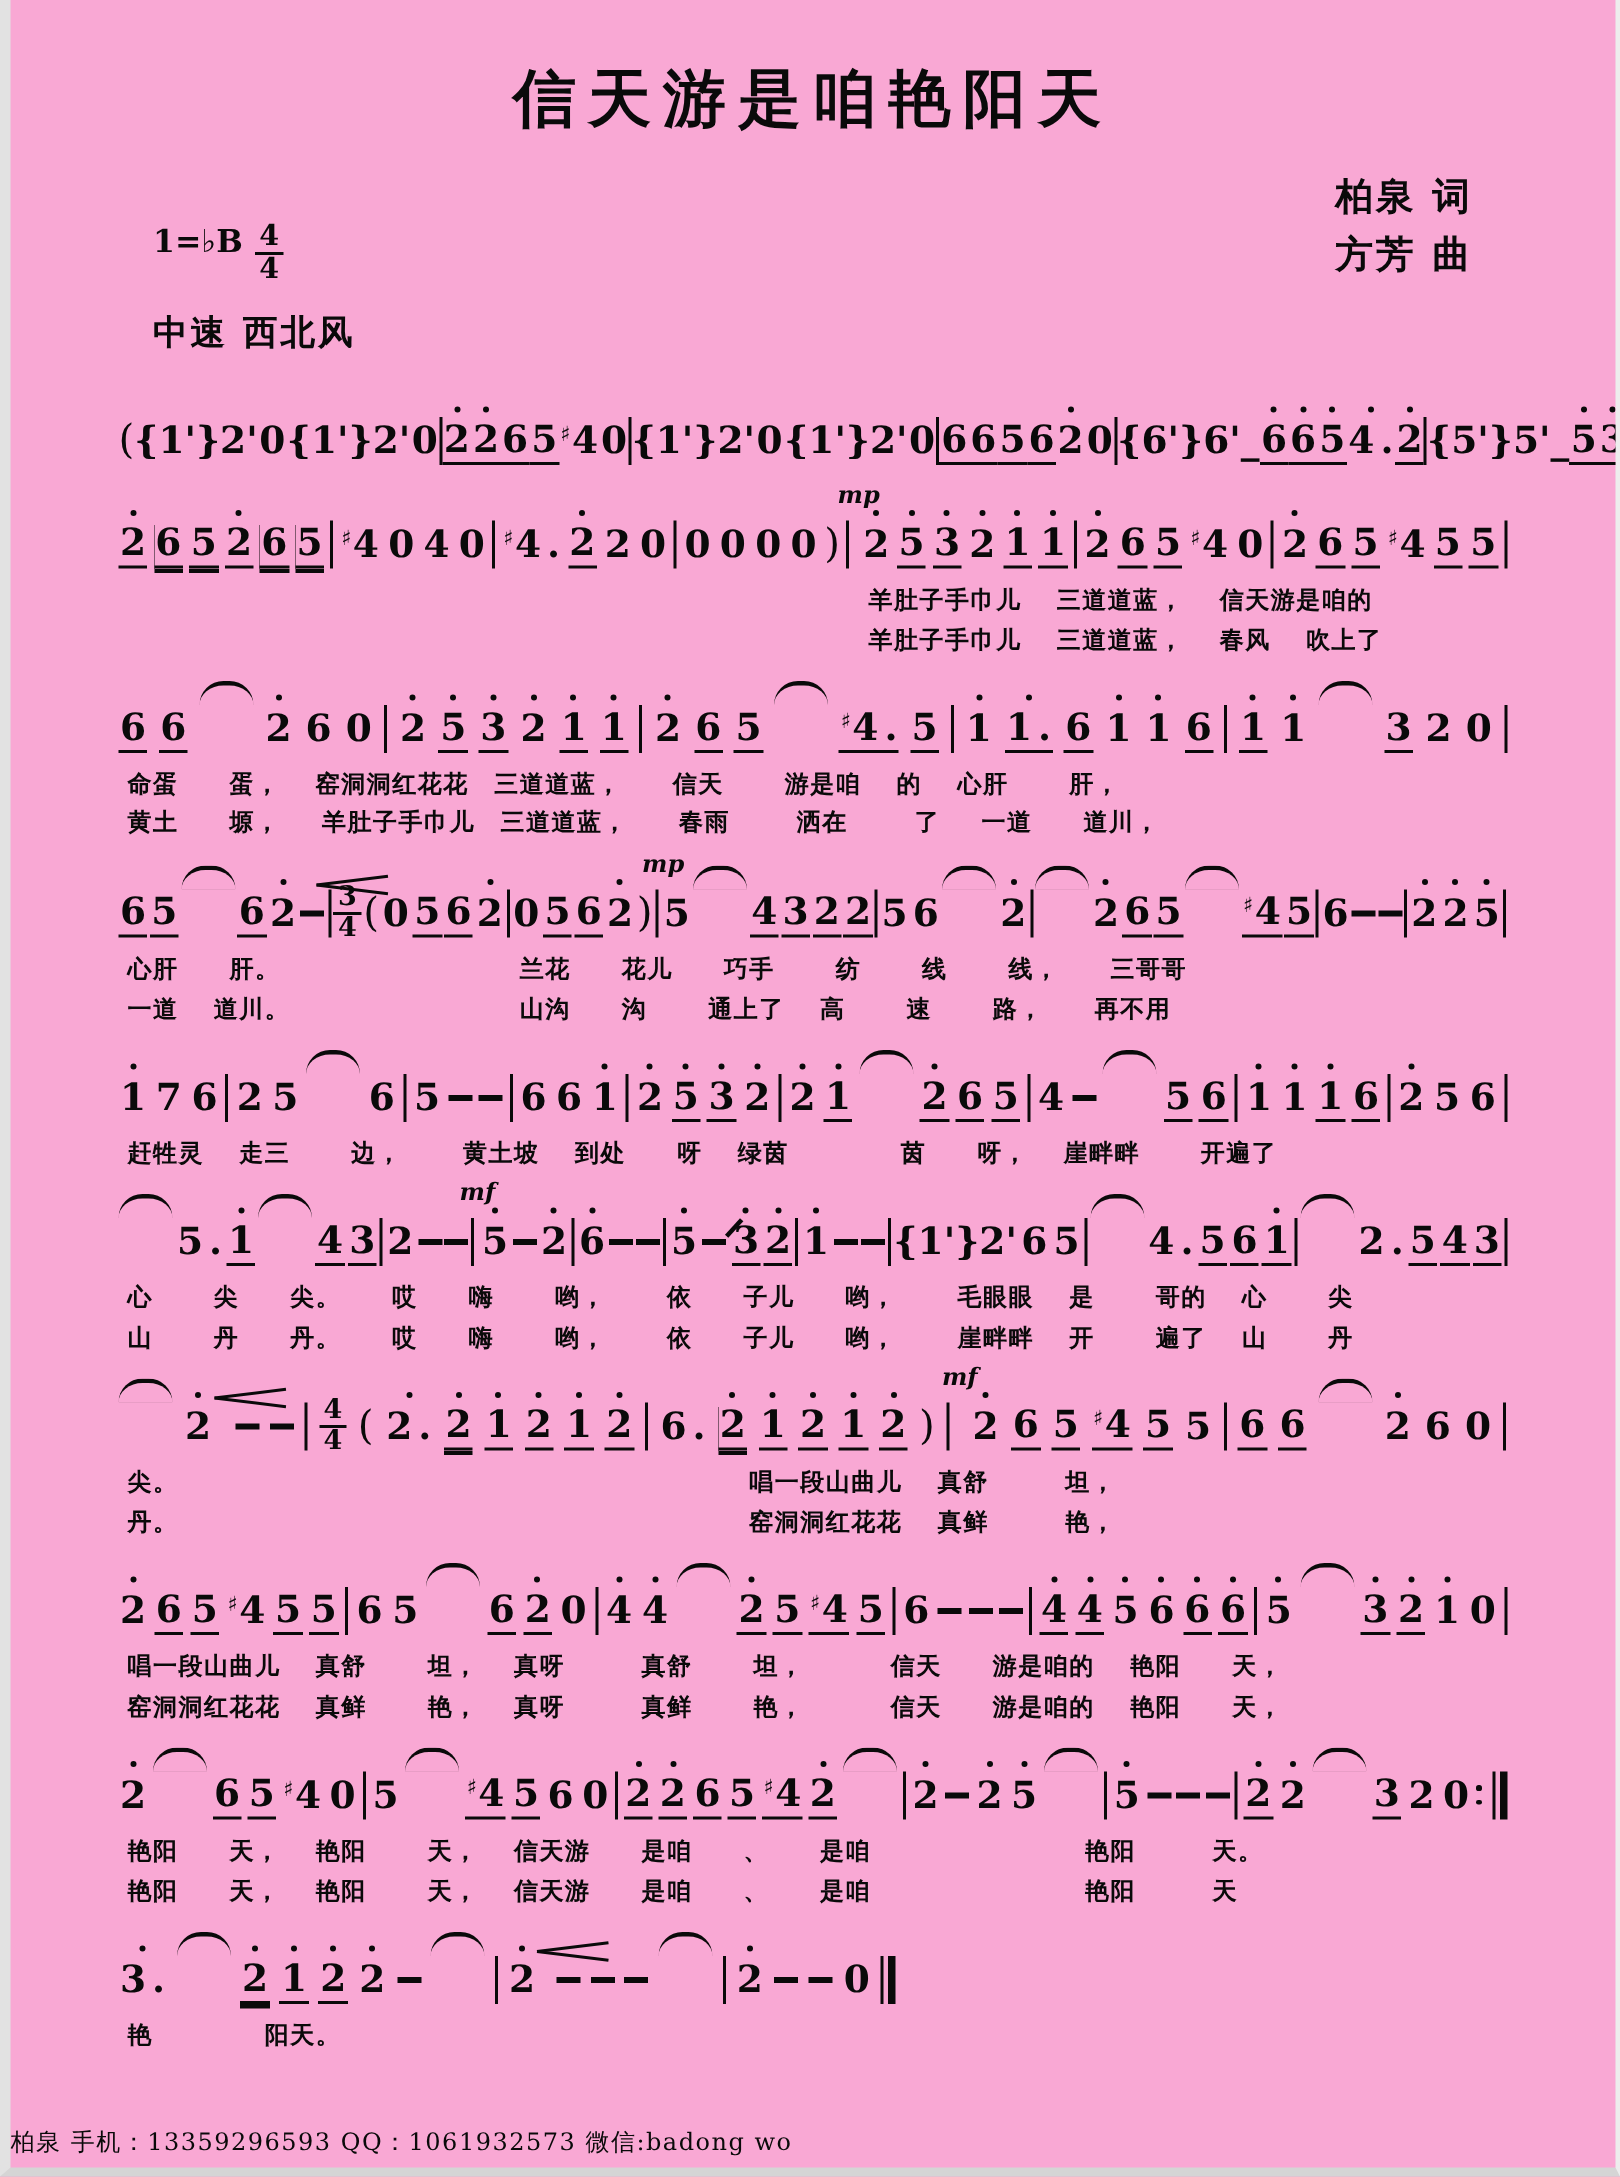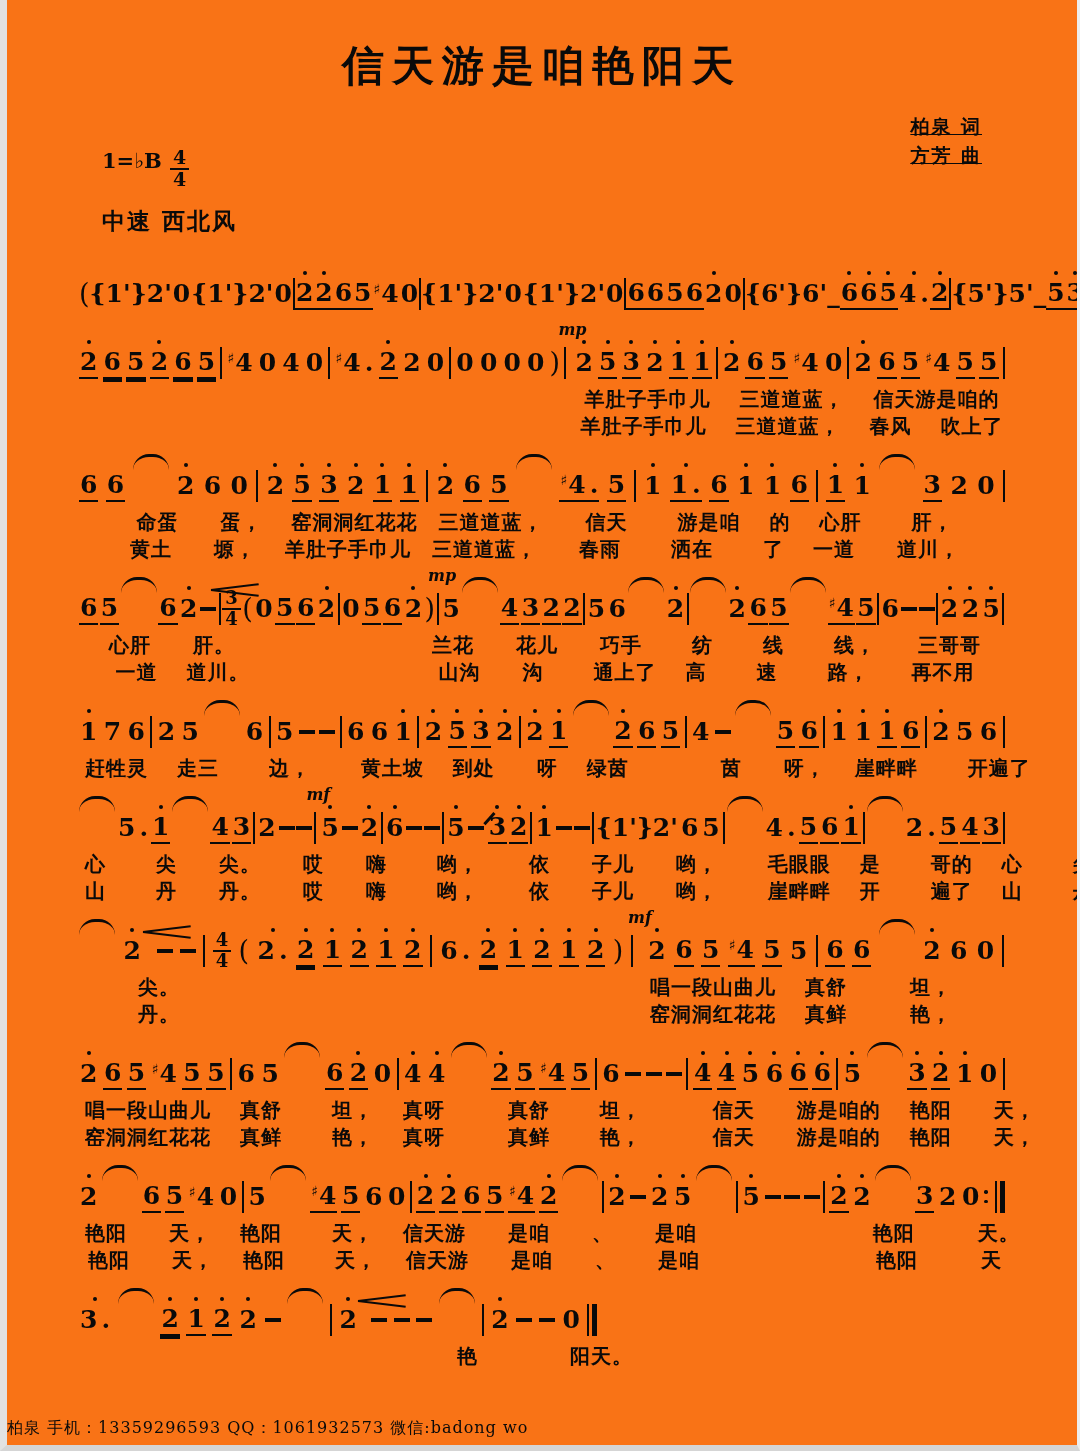--- a/index.html
+++ b/index.html
@@ -1,32 +1,32 @@
 <!DOCTYPE html>
 <html><head>
 <meta charset="utf-8">
 <style>
   html,body{margin:0;padding:0;background:#cfcfcf;}
   .page{
-    position:relative;width:1080px;height:1451px;background:#f97316;
+    position:relative;width:1080px;height:1451px;background:#f9a8d4;
     margin:0 auto;overflow:hidden;color:#0a0a0a;box-sizing:border-box;
     border-left:7px solid #e2e2e2;border-right:3px solid #ededed;border-bottom:6px solid #d5d5d5;
     font-family:"DejaVu Serif", serif;
   }
   .title{
     text-align:center;font-size:42px;font-weight:900;letter-spacing:8px;
     margin:38px 0 6px 0;font-family:"DejaVu Serif", serif;
   }
   .hdr{display:flex;justify-content:space-between;align-items:flex-start;padding:12px 95px 0 95px;}
   .hdr-left{display:flex;flex-direction:column;}
   .keyrow{display:flex;align-items:flex-start;font-size:21px;font-weight:700;margin-top:36px;}
   .hfrac{display:inline-flex;flex-direction:column;align-items:center;margin-left:8px;font-size:19px;font-weight:700;line-height:1.05;}
   .hfrac .fn{border-bottom:2px solid #0a0a0a;padding:0 3px;}
   .tempo{margin-top:16px;font-size:23px;font-weight:600;letter-spacing:2px;}
-  .credits{text-align:center;font-size:19px;font-weight:700;line-height:1.55;letter-spacing:2px;text-decoration:underline;}
+  .credits{text-align:center;font-size:25px;font-weight:700;line-height:1.55;letter-spacing:2px;}
   #score{padding:26px 72px 0 72px;}
   .system{margin-bottom:15px;}
   .notes{display:flex;justify-content:space-between;align-items:flex-start;width:100%;}
   .tok{display:flex;flex-direction:column;align-items:center;position:relative;}
   .top{height:15px;display:flex;align-items:flex-end;justify-content:center;}
   .mid{height:32px;display:flex;align-items:center;font-size:25px;font-weight:700;font-family:"DejaVu Serif",serif;}
   .bot{height:7px;display:flex;align-items:flex-start;justify-content:center;}
   .odot{width:4px;height:4px;border-radius:50%;background:#0a0a0a;margin-bottom:3px;}
   .body{display:flex;align-items:baseline;padding:0 1px 1px 1px;}
   .u1{border-bottom:2px solid #0a0a0a;}
@@ -42,21 +42,21 @@
   .dyn{position:absolute;top:-12px;left:-12px;font-style:italic;font-weight:700;font-size:16px;white-space:nowrap;font-family:"DejaVu Serif",serif;}
   .hp{position:absolute;top:6px;left:-6px;width:48px;height:12px;}
   .hp1,.hp2{position:absolute;left:0;top:5px;width:100%;height:2px;background:#0a0a0a;transform-origin:left center;}
   .hp1{transform:rotate(7deg);}  .hp2{transform:rotate(-7deg);}
   .gl{position:absolute;top:14px;left:2px;width:2.5px;height:15px;background:#0a0a0a;transform:rotate(42deg);}
   .frac{display:flex;flex-direction:column;align-items:center;font-size:18px;font-weight:700;line-height:1.05;}
   .frac .fn{border-bottom:2px solid #0a0a0a;padding:0 3px;}
   .rptdots{display:flex;flex-direction:column;gap:6px;margin-right:4px;}
   .rptdots div{width:3.5px;height:3.5px;border-radius:50%;background:#0a0a0a;}
   .mid .gap3{display:flex;gap:3px;align-items:center;}
-  .lyr{font-size:20px;line-height:27px;letter-spacing:1px;white-space:pre;font-family:"DejaVu Serif",serif;font-weight:600;text-align:center;}
+  .lyr{font-size:16px;line-height:27px;letter-spacing:1px;white-space:pre;font-family:"DejaVu Serif",serif;font-weight:600;}
   .footer{position:absolute;left:0;bottom:6px;width:100%;font-size:16px;letter-spacing:1px;}
 </style>
 </head>
 <body>
 
 <div class="page">
   <div class="title">信天游是咱艳阳天</div>
 
   <div class="hdr">
     <div class="hdr-left">
@@ -1114,21 +1114,21 @@
           </div>
           <div class="tok">
             <div class="top"></div>
             <div class="mid">
               <div class="barline"></div>
             </div>
             <div class="bot"></div>
           </div>
         </div>
         <div class="lyr" style="padding-left: 6px;">命蛋　　蛋，　 窑洞洞红花花　三道道蓝，　　信天　　 游是咱　 的　 心肝　　 肝，</div>
-        <div class="lyr" style="padding-left: 6px;">黄土　　塬，　 羊肚子手巾儿　三道道蓝，　　春雨　　 洒在　　 了　 一道　　道川，</div>
+        <div class="lyr" style="padding-left: 6px; font-family: Liberation Mono, monospace;">黄土　　塬，　 羊肚子手巾儿　三道道蓝，　　春雨　　 洒在　　 了　 一道　　道川，</div>
       </div>
       <div class="system">
         <div class="notes">
           <div class="tok">
             <div class="top"></div>
             <div class="mid">
               <div class="body u1">
                 <div class="dig">6</div>
               </div>
             </div>

